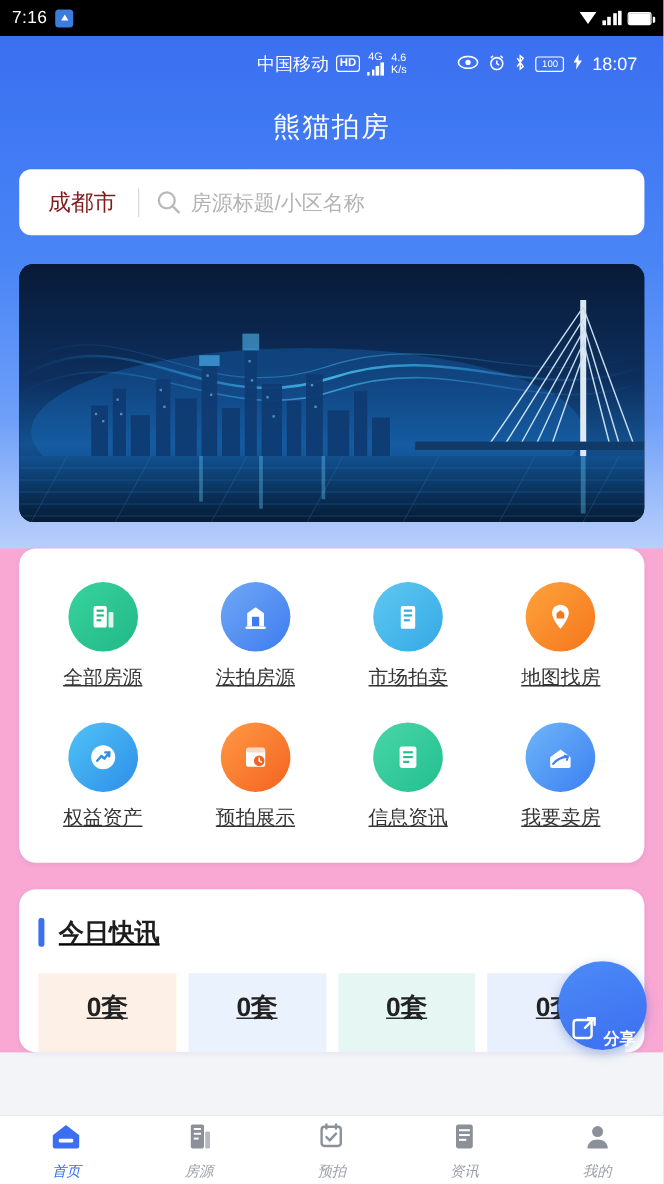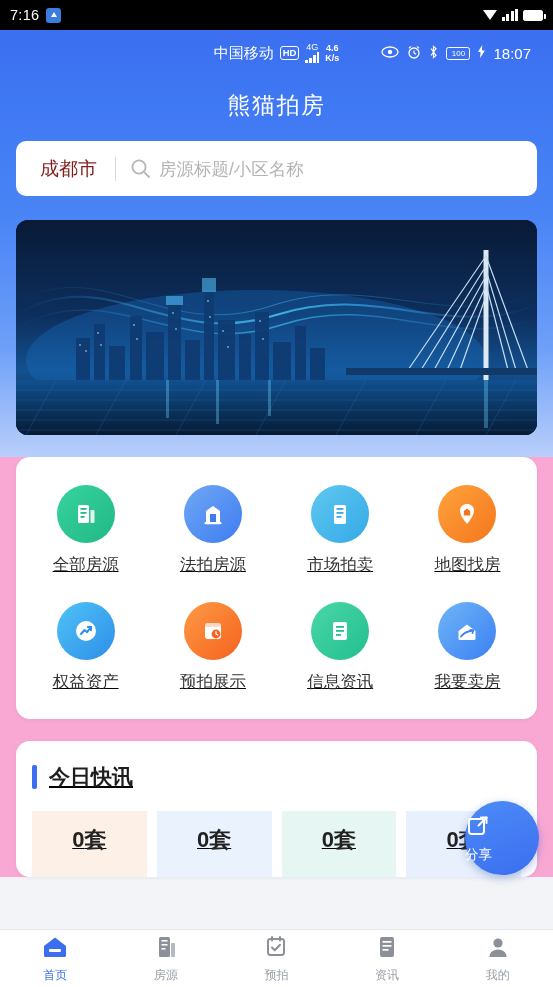--- a/index.html
+++ b/index.html
@@ -50,21 +50,21 @@
     padding:0 2px;line-height:12px;font-weight:bold;
   }
   .netstack{display:flex;flex-direction:column;align-items:center;line-height:1;}
   .netstack .g4{font-size:9px;}
   .netstack .bars{display:flex;align-items:flex-end;gap:1.2px;height:11px;}
   .netstack .bars i{display:block;width:2.6px;background:#fff;}
   .netstack .bars i:nth-child(1){height:3px;}
   .netstack .bars i:nth-child(2){height:5.5px;}
   .netstack .bars i:nth-child(3){height:8px;}
   .netstack .bars i:nth-child(4){height:11px;}
-  .speed{display:flex;flex-direction:column;align-items:center;font-size:9px;line-height:1.15;font-weight:bold;}
+  .speed{display:flex;flex-direction:column;align-items:center;font-size:9px;line-height:1.15;}
   .right-icons{
     position:absolute;right:22px;top:0;height:46px;
     display:flex;align-items:center;gap:8px;color:#fff;font-size:13px;
   }
   .bat2{width:24px;height:13px;border:1.5px solid #fff;border-radius:2.5px;
         display:flex;align-items:center;justify-content:center;font-size:8px;}
   .bat2:after{content:"";position:absolute;}
   .clock-txt{font-size:15px;}
 
   .app-title{
@@ -122,30 +122,30 @@
   .news-title{font-size:21px;font-weight:bold;color:#1d1d1d;}
   .stats{display:grid;grid-template-columns:repeat(4,1fr);gap:10px;}
   .stat{border-radius:0;padding:14px 0 22px;text-align:center;}
   .stat .num{font-size:22px;font-weight:bold;color:#222;}
 
   
   .fab{
     position:absolute;right:14px;bottom:112px;
     width:74px;height:74px;border-radius:50%;
     background:linear-gradient(160deg,#4c8bf7,#3c6ef0);
-    color:#fff;display:flex;flex-direction:column;align-items:flex-start;justify-content:center;
-    gap:3px;box-shadow:0 3px 10px rgba(40,80,180,.35);cursor:pointer;
+    color:#fff;display:flex;flex-direction:row;align-items:flex-end;justify-content:center;
+    gap:3px;box-shadow:0 3px 10px rgba(40,80,180,.35);cursor:pointer;font-weight:bold;
   }
   .fab .ftxt{font-size:13.5px;}
 
   
   .tabbar{
     position:absolute;left:0;bottom:0;width:553px;height:58px;
     background:#fff;border-top:1px solid #e6e8ec;
-    display:grid;grid-template-columns:repeat(5,1fr);align-items:center;
+    display:grid;grid-template-columns:repeat(5,1fr);align-items:center;font-style:italic;
   }
   .tab{display:flex;flex-direction:column;align-items:center;gap:2px;cursor:pointer;}
   .tab .tlabel{font-size:12px;color:#9aa0a8;}
   .tab.active .tlabel{color:#3b6ff0;}
 </style>
 </head>
 <body>
 
 <div class="sysbar">
   <div class="sysbar-left">

